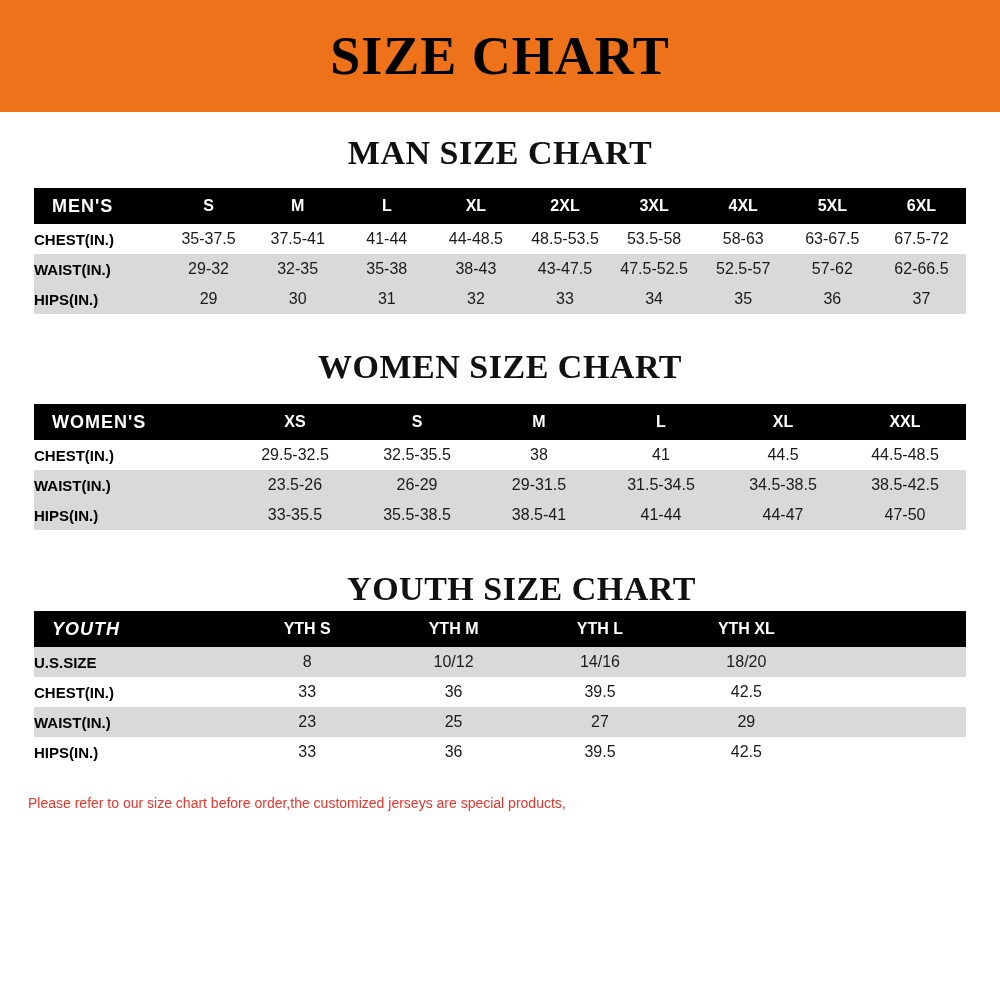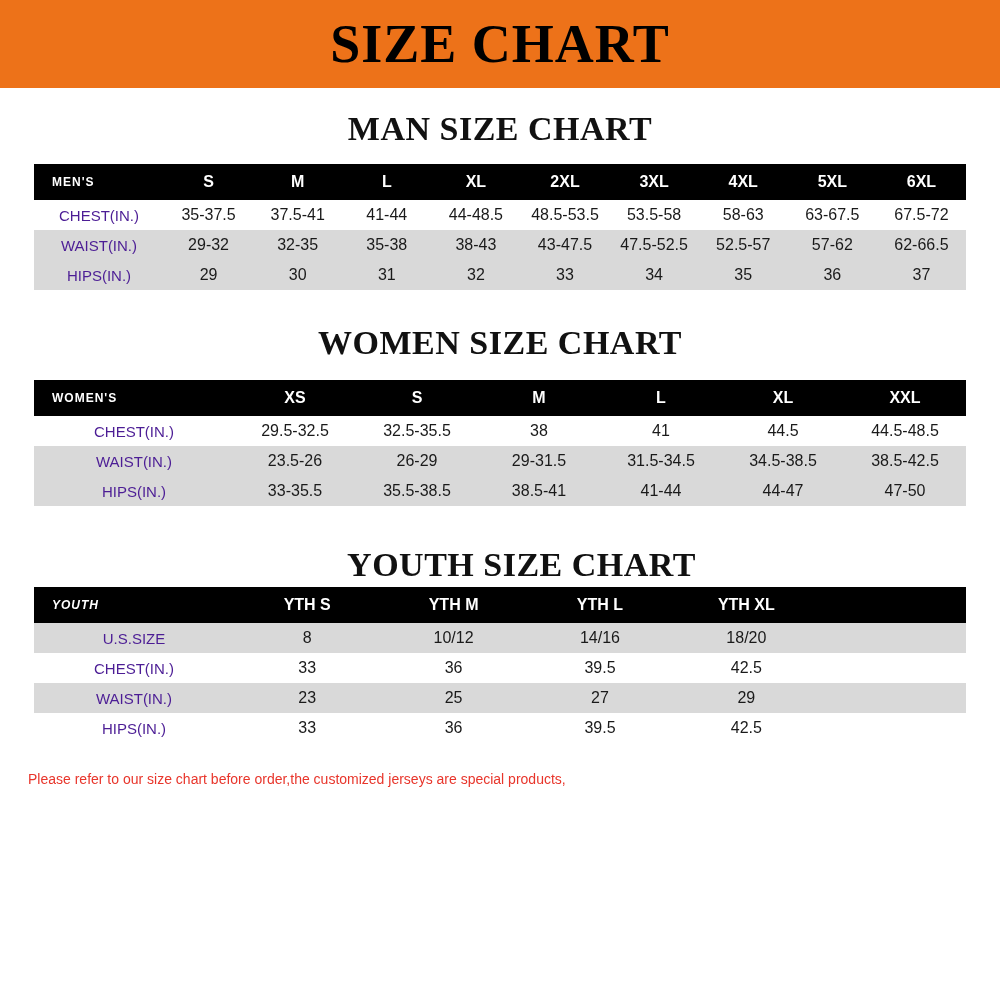--- a/index.html
+++ b/index.html
@@ -17,21 +17,21 @@
     width: 1000px;
     height: 1000px;
     position: relative;
     background: #ffffff;
     box-sizing: border-box;
   }
 
   
   .banner {
     background: #ed7219;
-    height: 88px;
+    height: 112px;
     display: flex;
     align-items: center;
     justify-content: center;
   }
   .banner-title {
     font-family: "Liberation Serif", serif;
     font-weight: bold;
     font-size: 54px;
     letter-spacing: 1px;
     color: #000000;
@@ -73,32 +73,33 @@
     background: #000000;
     color: #ffffff;
     font-weight: bold;
     height: 36px;
     font-size: 16px;
   }
   table.size thead th.rowlabel {
     text-align: left;
     padding-left: 18px;
     letter-spacing: 1px;
-    font-size: 12px;
+    font-size: 18px;
     margin-left: 32px;
   }
   table.size tbody td {
     height: 30px;
   }
   table.size tbody tr.odd td  { background: #ffffff; }
   table.size tbody tr.even td { background: #d9d9d9; }
   table.size tbody td.rowlabel {
-    text-align: center;
+    text-align: left;
     font-size: 15px;
-    color: #4c1d95;
+    color: #000000;
+    font-weight: bold;
   }
 
   
   .men thead th { height: 38px; font-size: 15px; }
   .men thead th.rowlabel { font-size: 19px; }
   .men tbody td { height: 32px; font-size: 16px; }
   .men tbody td.rowlabel { font-size: 15px; }
 
   
   .women thead th { height: 52px; font-size: 19px; }

